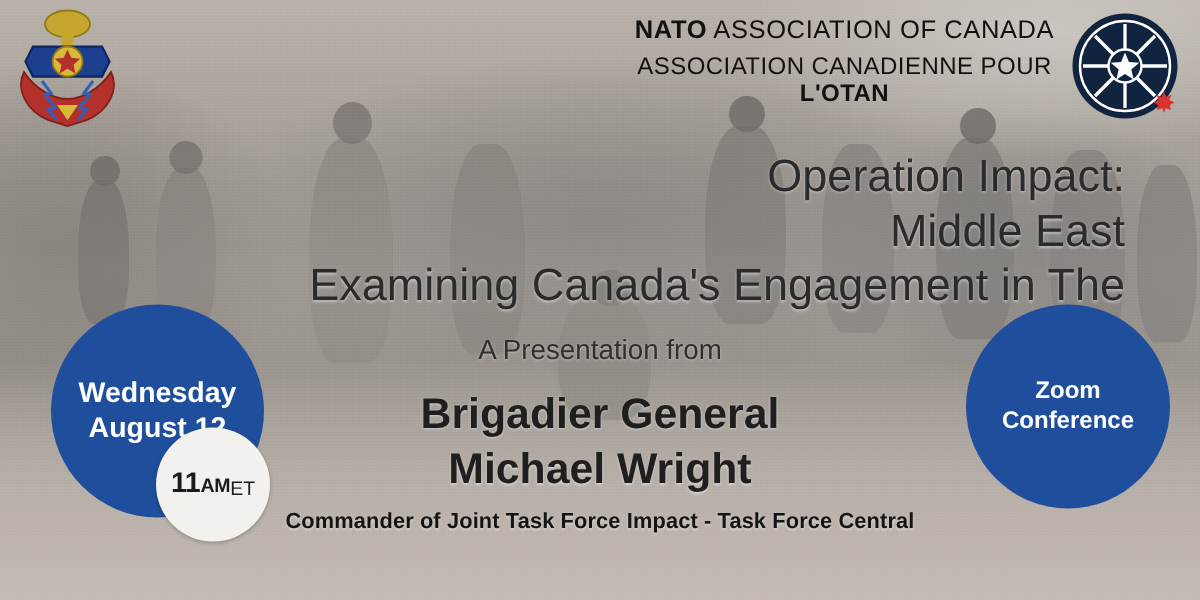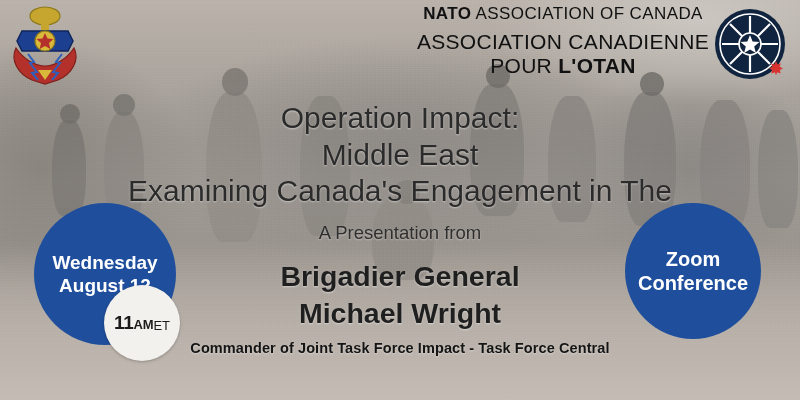--- a/index.html
+++ b/index.html
@@ -55,37 +55,37 @@
     position:absolute; left:404px; top:6px; width:318px; height:68px;
     display:flex; flex-direction:column; justify-content:center;
   }
   .nato-rule { height:3px; background:#1d1d1d; width:100%; }
   .nato-line1 {
     font-size:17px; letter-spacing:.4px; color:#111; text-align:center;
     padding:5px 0 3px;
   }
   .nato-line1 b { font-weight:bold; }
   .nato-line2 {
-    font-size:21px; letter-spacing:.3px; color:#111; text-align:center;
+    font-size:16px; letter-spacing:.3px; color:#111; text-align:center;
     padding:3px 0 4px;
   }
   .nato-line2 b { font-weight:bold; }
 
   
   .roundel {
     position:absolute; right:14px; top:8px; width:72px; height:72px;
   }
 
   
   .crest { position:absolute; left:8px; top:4px; width:74px; height:82px; }
 
   
   .title {
     position:absolute; left:50%; transform:translateX(-50%);
-    top:100px; width:700px; text-align:center;
+    top:100px; width:700px; text-align:right;
     color:#2b2b2b; font-size:30px; line-height:1.22;
     text-shadow:0 1px 2px rgba(255,255,255,.45);
   }
   .presentation {
     position:absolute; left:50%; transform:translateX(-50%);
     top:222px; width:600px; text-align:center;
     color:#2f2f2f; font-size:18.5px;
     text-shadow:0 1px 2px rgba(255,255,255,.4);
   }
   .speaker {
@@ -105,21 +105,21 @@
   .circle {
     position:absolute; border-radius:50%;
     background:#1f4f9c; color:#fff;
     display:flex; flex-direction:column; justify-content:center;
     text-align:center; font-weight:bold; line-height:1.22;
   }
   .circle.date {
     left:34px; top:203px; width:142px; height:142px; font-size:19px;
   }
   .circle.zoom {
-    right:39px; top:203px; width:136px; height:136px; font-size:20px;
+    right:20px; top:203px; width:136px; height:136px; font-size:16px;
   }
   .time-badge {
     position:absolute; left:104px; top:285px; width:76px; height:76px;
     border-radius:50%; background:#f3f1ee; color:#1b1b1b;
     display:flex; flex-direction:row; align-items:center; justify-content:center;
     box-shadow:0 1px 3px rgba(0,0,0,.25);
   }
   .time-badge .t1 { font-size:19px; font-weight:bold; letter-spacing:-.2px; }
   .time-badge .t1 span.sm { font-size:13px; }
   .time-badge .t2 { font-size:13px; margin-top:5px; }

